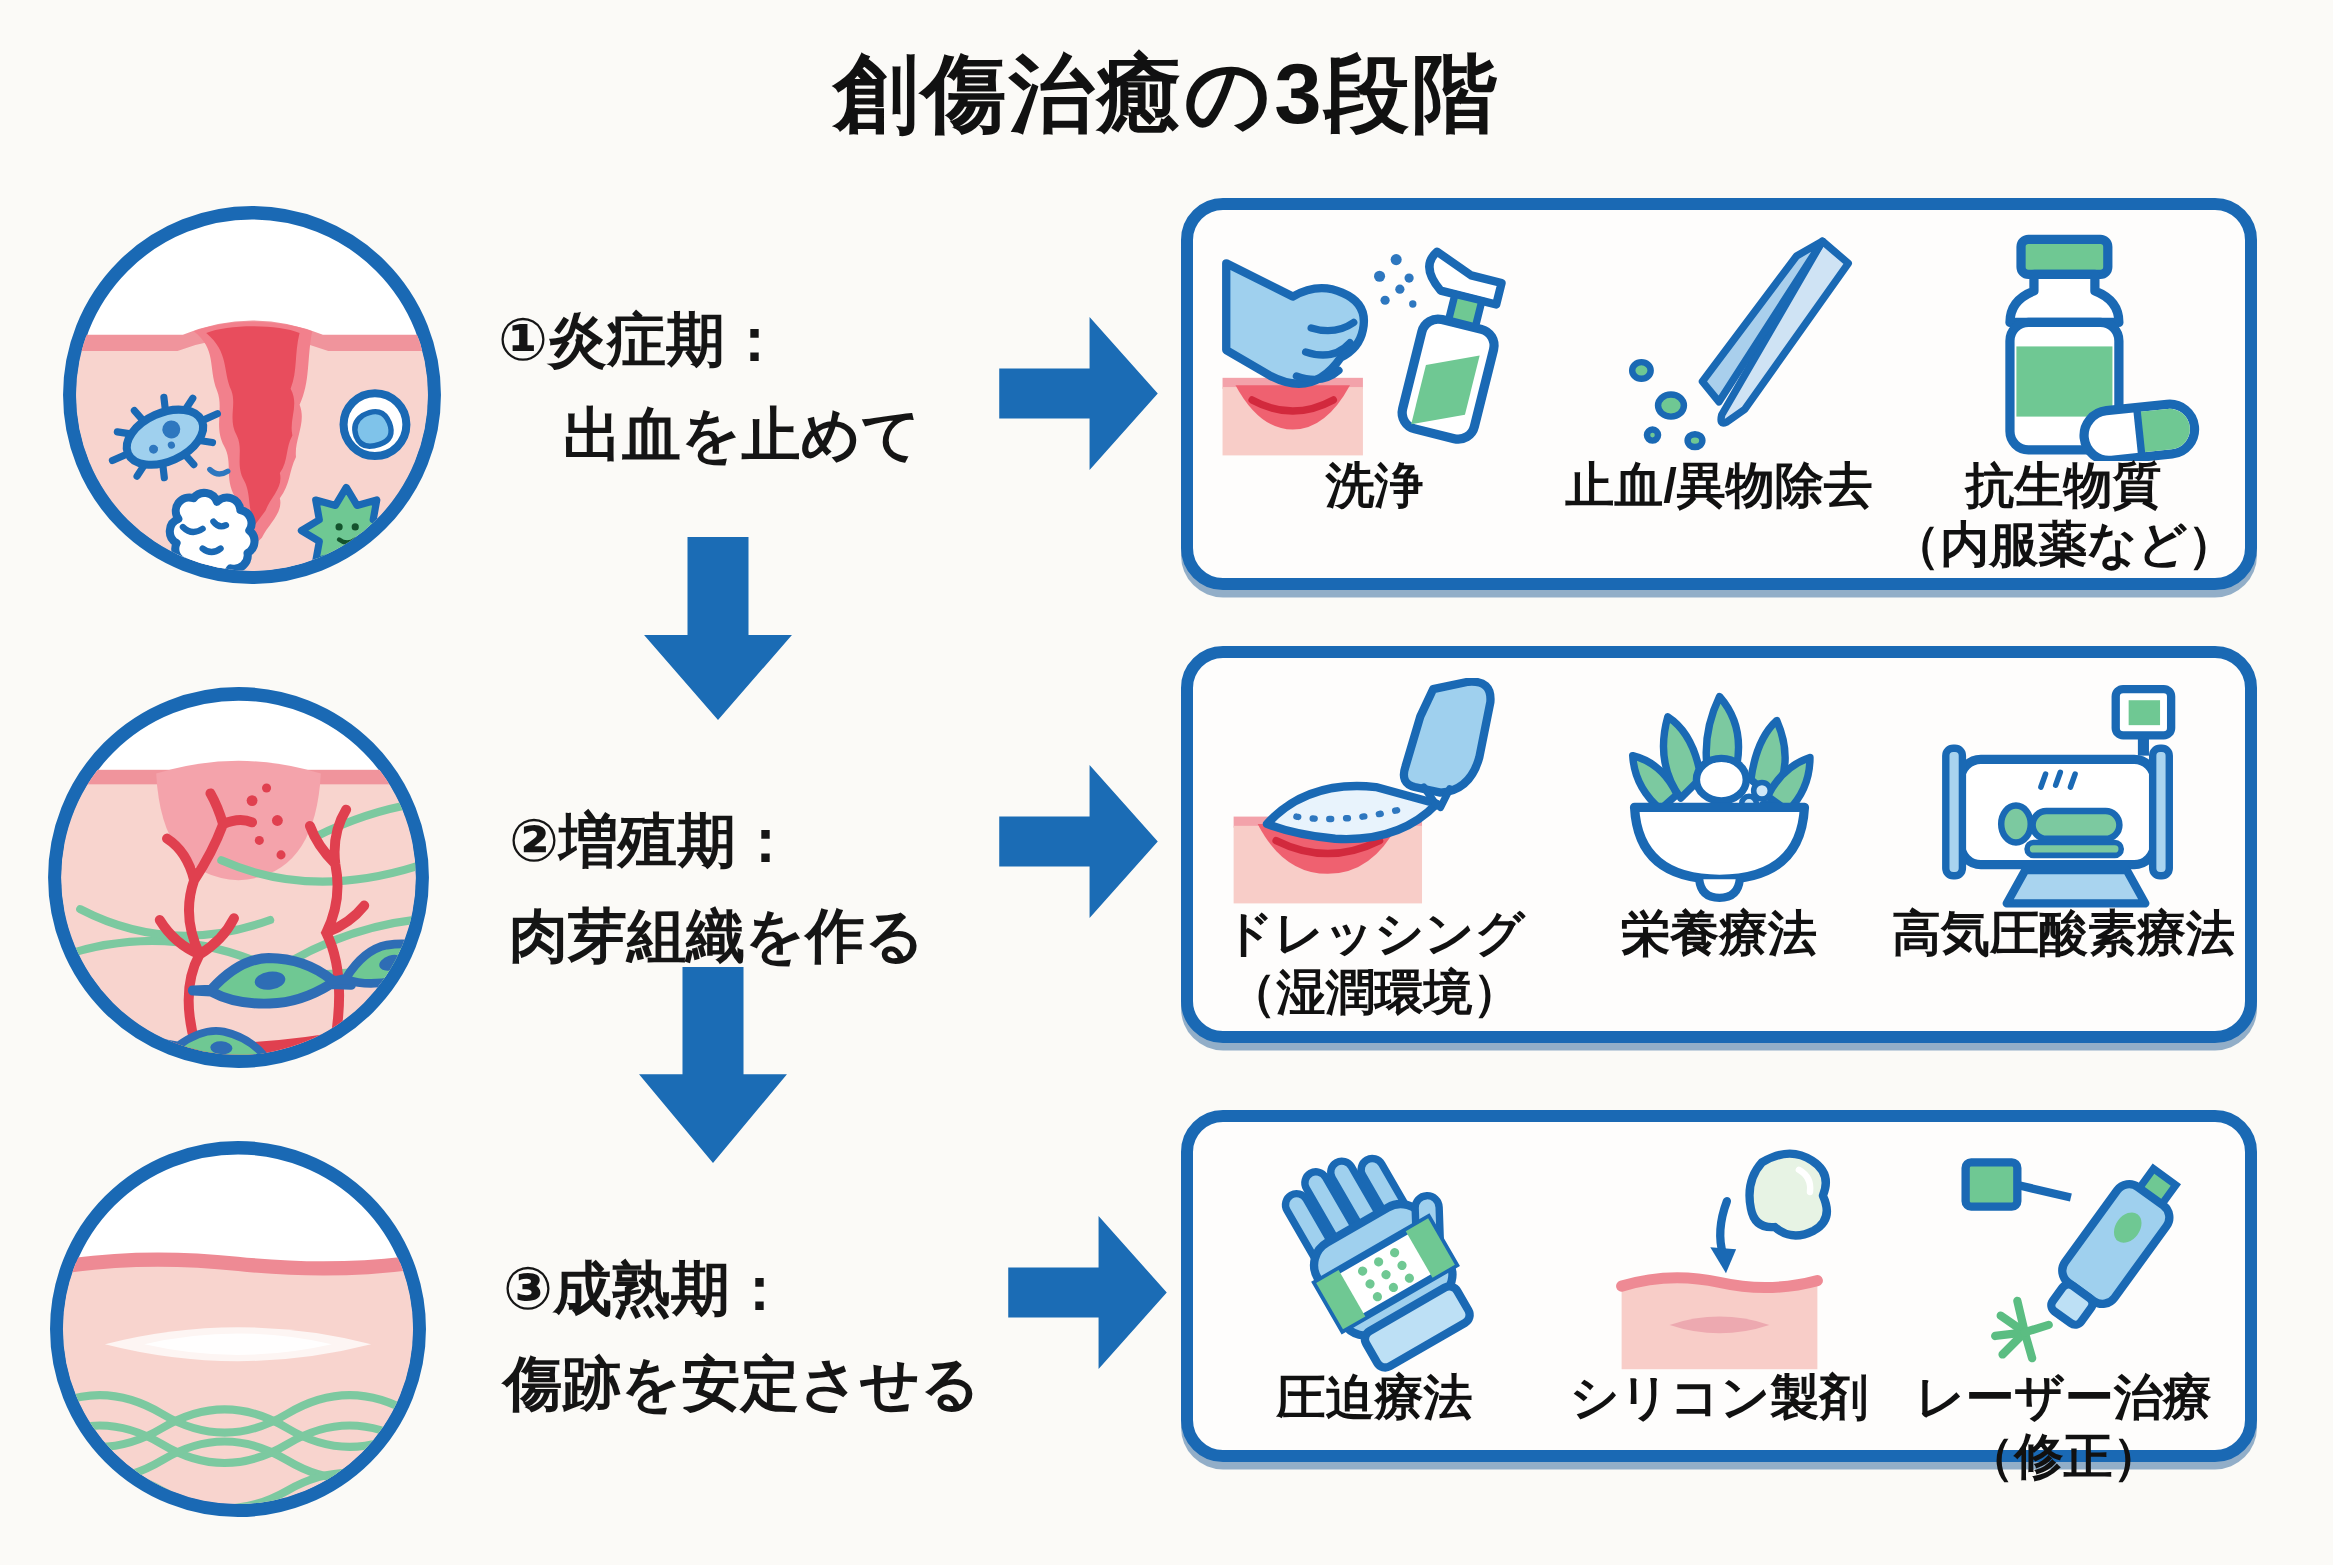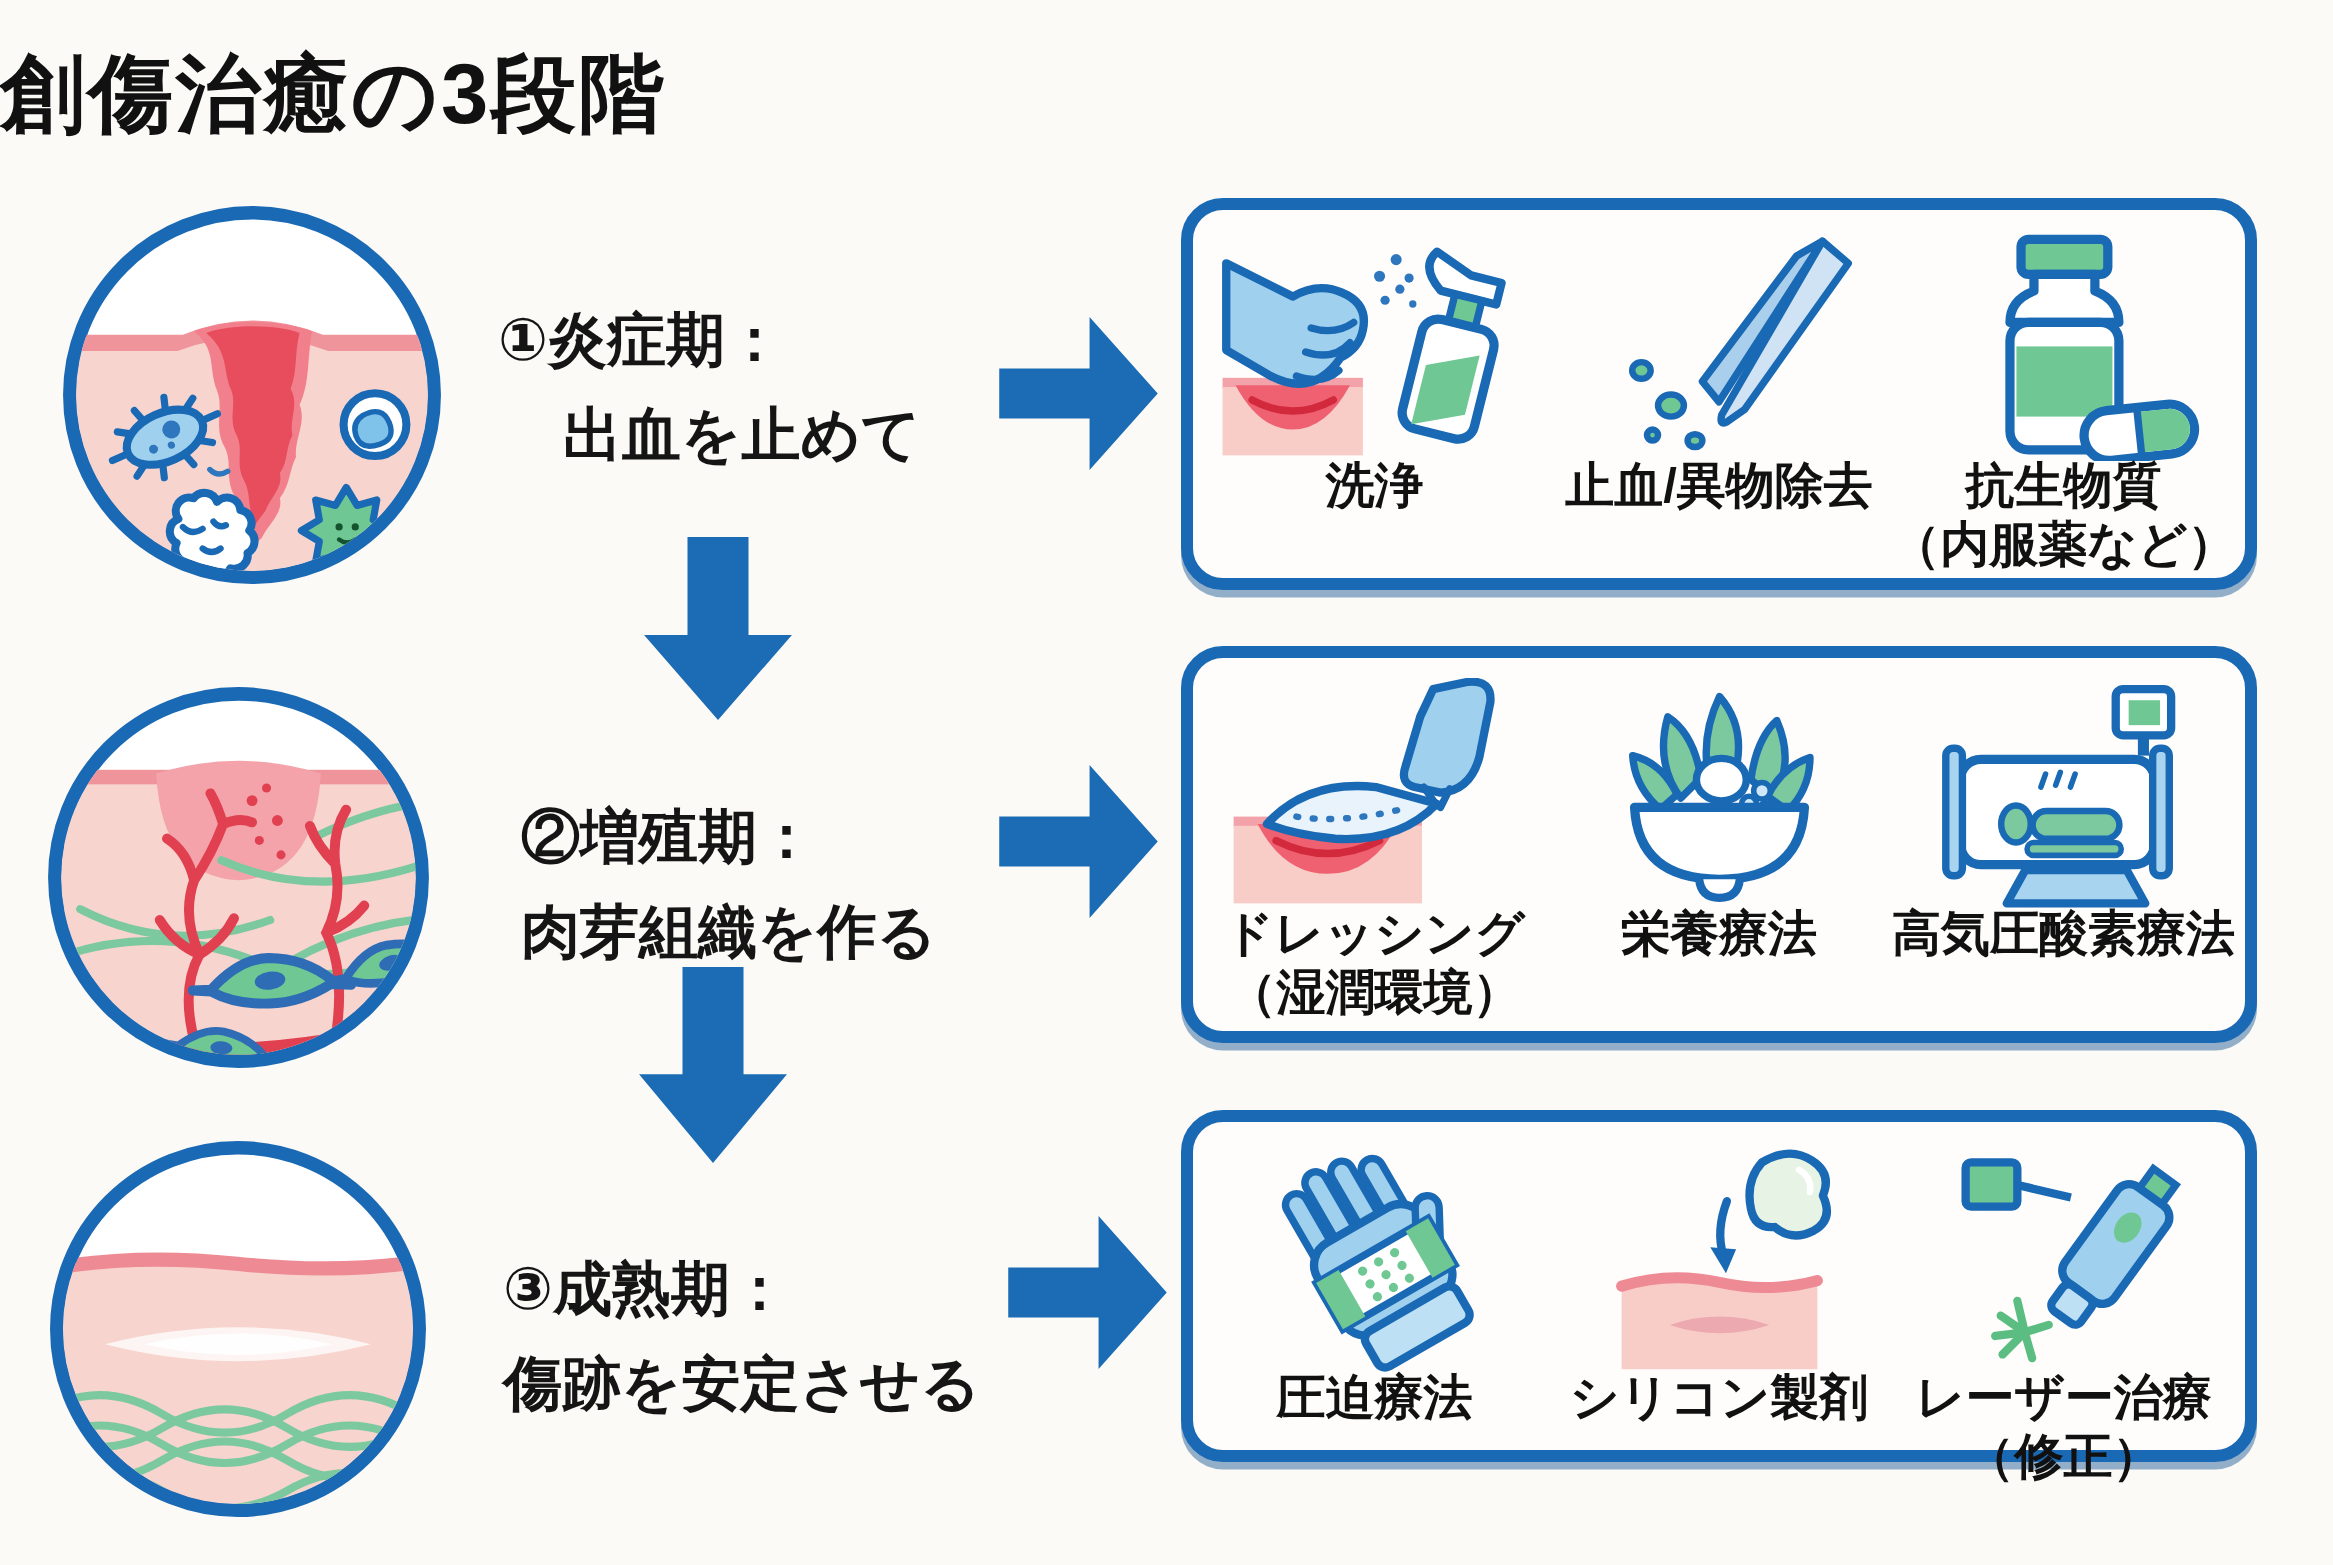--- a/index.html
+++ b/index.html
@@ -1,18 +1,18 @@
 <!DOCTYPE html>
 <html style="font-size:14.8px"><head>
 <meta charset="utf-8">
 <style>
   html,body{margin:0;padding:0;background:#fbfaf7;}
   .canvas{position:relative;width:2333px;height:1565px;background:#fbfaf7;overflow:hidden;
           font-family:"Liberation Sans","DejaVu Sans",sans-serif;color:#141414;}
-  .title{position:absolute;left:0;right:0;top:37px;
+  .title{position:absolute;left:0;right:0;top:37px;text-align:center;
          font-size:85px;font-weight:900;letter-spacing:2.8px;color:#111;}
   .circle-ill{position:absolute;}
   .stage-label{position:absolute;font-size:59px;font-weight:900;line-height:95px;white-space:nowrap;color:#151515;}
   .stage-label .ln{display:block;}
   .stage-label .indent{padding-left:65px;}
   .arrow{position:absolute;}
   .treat-box{position:absolute;left:1181px;width:1076px;box-sizing:border-box;
              border:12px solid #1a69b4;border-radius:42px;background:#fefdfc;
              box-shadow:0 7.4px 0 rgba(18,82,143,.45);display:flex;padding:24px 9.2px 7.4px 9.2px;}
   .treat-item{flex:1;display:flex;flex-direction:column;min-width:0;}
@@ -136,21 +136,21 @@
           <path d="M-10,396 Q60,356 130,396 T270,396 T410,396 T550,396"></path>
         </g>
       </g>
     </svg>
   </div>
 
   <div class="stage-label" style="left:498px;top:293px;">
     <span class="ln">①炎症期：</span>
     <span class="ln indent">出血を止めて</span>
   </div>
-  <div class="stage-label" style="left:521px;top:794px;font-family:Liberation Mono, monospace;">
+  <div class="stage-label" style="left:509px;top:794px;">
     <span class="ln">②増殖期：</span>
     <span class="ln">肉芽組織を作る</span>
   </div>
   <div class="stage-label" style="left:503px;top:1242px;">
     <span class="ln">③成熟期：</span>
     <span class="ln">傷跡を安定させる</span>
   </div>
 
   <svg class="arrow" style="left:644px;top:537px;" width="148" height="183" viewBox="0 0 160 198">
     <polygon points="47,0 113,0 113,106 160,106 80,198 0,106 47,106" fill="#1b6cb5"></polygon>

